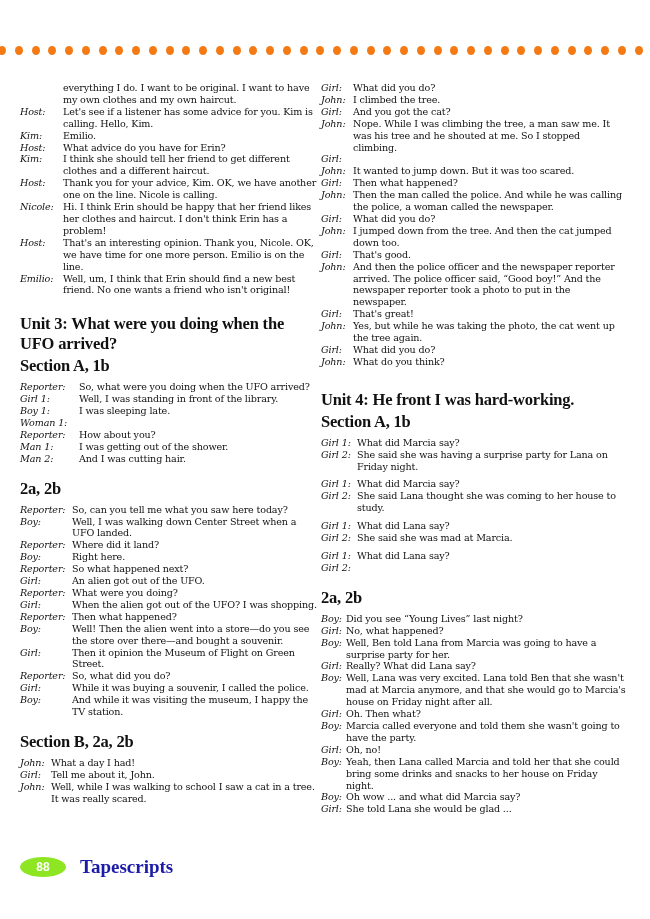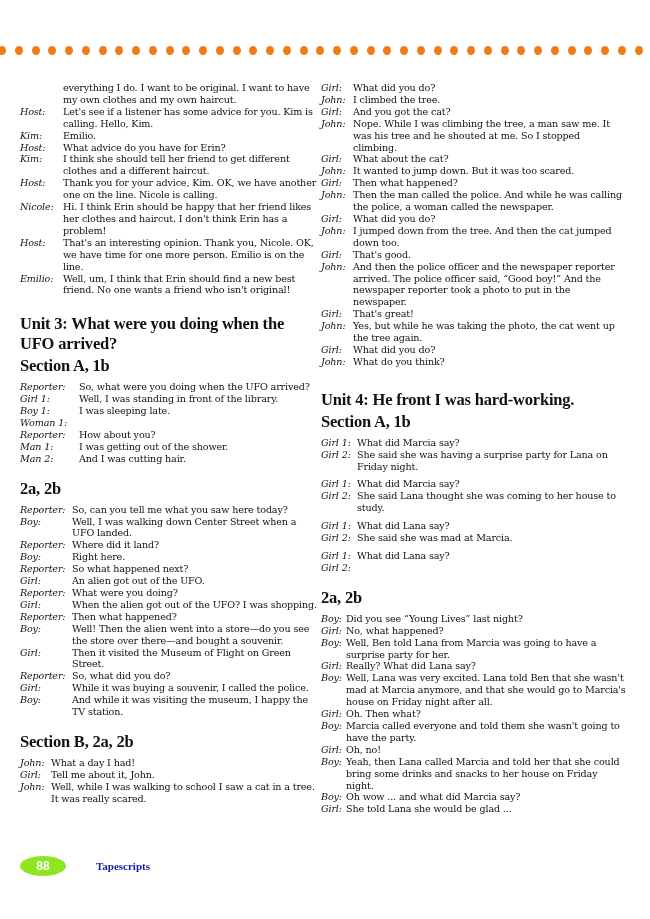--- a/index.html
+++ b/index.html
@@ -12,21 +12,21 @@
   .col-right { left: 321px; width: 305px; }
   .line { display: flex; font-size: 9.6px; line-height: 11.9px; letter-spacing: -0.15px; }
   .spk { font-style: italic; flex: 0 0 auto; }
   .txt { flex: 1 1 auto; }
   .h-unit { font-family: "Liberation Serif", serif; font-weight: bold; font-size: 16.5px; line-height: 20px; margin: 0; letter-spacing: -0.2px; }
   .h-sec { font-family: "Liberation Serif", serif; font-weight: bold; font-size: 16.5px; line-height: 20px; margin: 2px 0 5px 0; letter-spacing: -0.2px; }
   .footer { position: absolute; left: 20px; top: 856px; display: flex; align-items: center; }
   .pagenum { width: 46px; height: 20px; border-radius: 50%; background: #8ee622; color: #fff;
              font-family: "Liberation Sans", sans-serif; font-weight: bold; font-size: 12px;
              display: flex; align-items: center; justify-content: center; }
-  .foot-title { margin-left: 30px; font-family: "Liberation Serif", serif; font-weight: bold; font-size: 11px; color: #1c1ca8; }
+  .foot-title { margin-left: 14px; font-family: "Liberation Serif", serif; font-weight: bold; font-size: 19px; color: #1c1ca8; }
 </style>
 </head>
 <body>
 
 <div class="dots" id="dots">
     <span class="dot" style="left: -2px; background: rgb(244, 122, 20);"></span>
     <span class="dot" style="left: 14.75px; background: rgb(244, 122, 20);"></span>
     <span class="dot" style="left: 31.5px; background: rgb(244, 122, 20);"></span>
     <span class="dot" style="left: 48.25px; background: rgb(244, 122, 20);"></span>
     <span class="dot" style="left: 65px; background: rgb(244, 122, 20);"></span>
@@ -175,21 +175,21 @@
       <div class="line">
         <span class="spk" style="width: 52px;">Reporter:</span>
         <span class="txt">Then what happened?</span>
       </div>
       <div class="line">
         <span class="spk" style="width: 52px;">Boy:</span>
         <span class="txt">Well! Then the alien went into a store—do you see the store over there—and bought a souvenir.</span>
       </div>
       <div class="line">
         <span class="spk" style="width: 52px;">Girl:</span>
-        <span class="txt">Then it visited the Museum of Flight on Green Street.</span>
+        <span class="txt">Then it opinion the Museum of Flight on Green Street.</span>
       </div>
       <div class="line">
         <span class="spk" style="width: 52px;">Reporter:</span>
         <span class="txt">So, what did you do?</span>
       </div>
       <div class="line">
         <span class="spk" style="width: 52px;">Girl:</span>
         <span class="txt">While it was buying a souvenir, I called the police.</span>
       </div>
       <div class="line">
@@ -228,21 +228,20 @@
       <div class="line">
         <span class="spk" style="width: 32px;">Girl:</span>
         <span class="txt">And you got the cat?</span>
       </div>
       <div class="line">
         <span class="spk" style="width: 32px;">John:</span>
         <span class="txt">Nope. While I was climbing the tree, a man saw me. It was his tree and he shouted at me. So I stopped climbing.</span>
       </div>
       <div class="line">
         <span class="spk" style="width: 32px;">Girl:</span>
-        <span class="txt">What about the cat?</span>
       </div>
       <div class="line">
         <span class="spk" style="width: 32px;">John:</span>
         <span class="txt">It wanted to jump down. But it was too scared.</span>
       </div>
       <div class="line">
         <span class="spk" style="width: 32px;">Girl:</span>
         <span class="txt">Then what happened?</span>
       </div>
       <div class="line">

